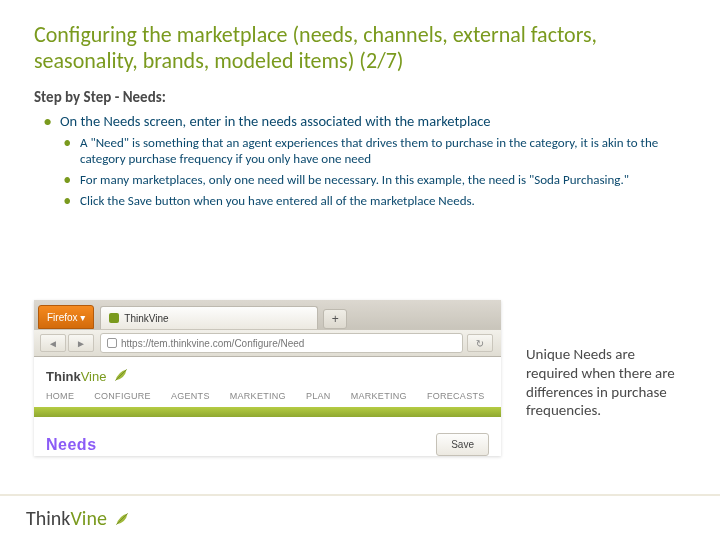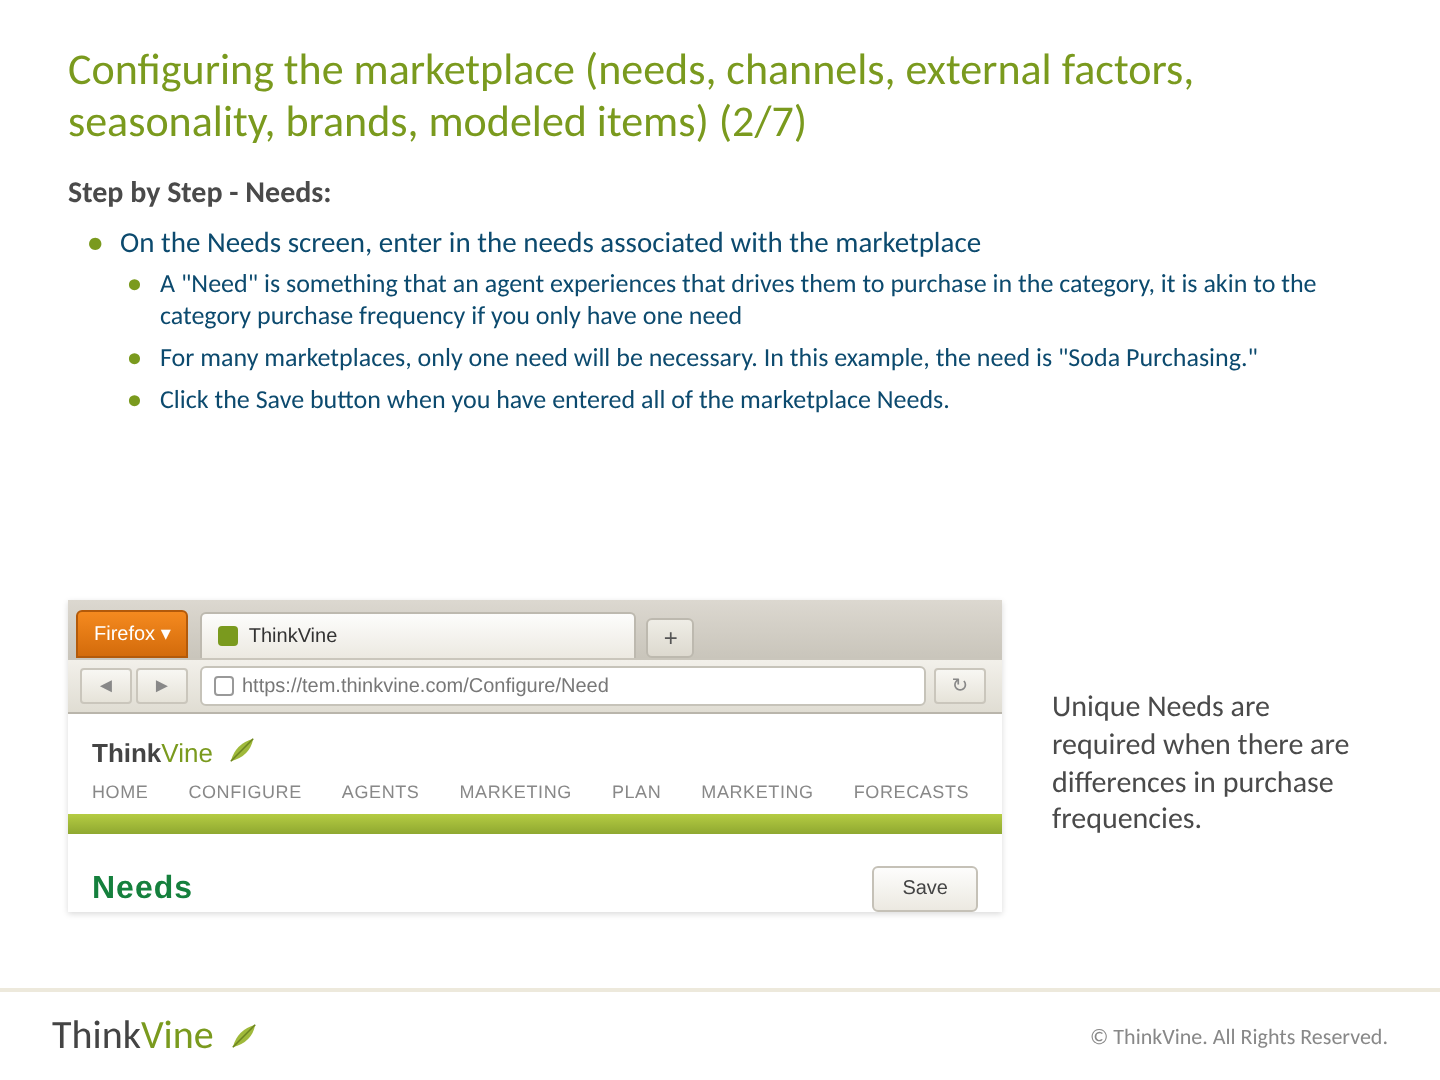--- a/index.html
+++ b/index.html
@@ -23,21 +23,21 @@
 .ff-addr{flex:1;display:flex;align-items:center;height:18px;background:#fff;border:1px solid #c6c3b9;border-radius:3px;margin-left:4px;padding:0 6px;font-size:10px;color:#777}
 .ff-lock{width:8px;height:8px;border:1px solid #999;border-radius:2px;margin-right:4px}
 .app-area{background:#fff}
 .app-logo{font-size:13px;color:#333;padding:10px 12px 3px 12px}
 .app-logo b{color:#444}
 .app-logo .vine{color:#7a9a1e}
 .app-nav{padding:4px 12px 6px 12px;font-size:9px;color:#888;letter-spacing:.3px;display:flex;gap:20px}
 .app-bar{height:10px;background:linear-gradient(#b5cc43,#8fa830)}
 .page-body{padding:16px 12px 10px 12px}
 .needs-head{display:flex;align-items:center;justify-content:space-between;margin-bottom:4px}
-.needs-title{font-size:16px;color:#15803d;font-weight:bold;letter-spacing:.5px}
+.needs-title{font-size:16px;color:#8b5cf6;font-weight:bold;letter-spacing:.5px}
 .save-btn{font-size:10px;color:#444;background:linear-gradient(#fdfdfc,#ece9e1);border:1px solid #c5c1b7;border-radius:3px;padding:5px 14px}
 .tbl{width:100%;border-collapse:collapse;margin-top:3px}
 .tbl th{font-size:9px;font-weight:normal;color:#888;background:linear-gradient(#f5f4ef,#e9e7df);border:1px solid #d6d3c9;padding:3px 6px}
 .tbl td{font-size:9px;color:#555;border:1px solid #e2e0d8;padding:4px 6px;height:12px}
 .tbl td.del{width:36px;text-align:center}
 .chk{width:10px;height:10px;border:1px solid #aaa;background:#fff;display:inline-block}
 .note{position:absolute;right:34px;bottom:120px;width:160px;font-size:15px;color:#4a4a4a;line-height:1.25}
 .footer{position:absolute;left:0;right:0;bottom:0;height:44px;display:flex;align-items:center;justify-content:space-between;padding:0 26px;border-top:2px solid #ede9dc}
 .f-logo{font-size:20px;color:#444}
 .f-logo .vine{color:#7a9a1e}
@@ -125,16 +125,15 @@
   <div class="note">Unique Needs are required when there are differences in purchase frequencies.</div>
 
   <div class="footer">
     <div class="f-logo">
       <span>Think</span><span class="vine">Vine</span>
       <svg class="leaf" viewBox="0 0 20 20">
           <path d="M3 17 Q6 6 17 3 Q15 14 3 17" fill="#9fb93a"></path>
           <path d="M3 17 Q10 10 17 3" stroke="#6d8520" stroke-width="1" fill="none"></path>
         </svg>
     </div>
-    <div class="copy">© ThinkVine.  All Rights Reserved.</div>
   </div>
 
 </div>
 
 </body></html>

